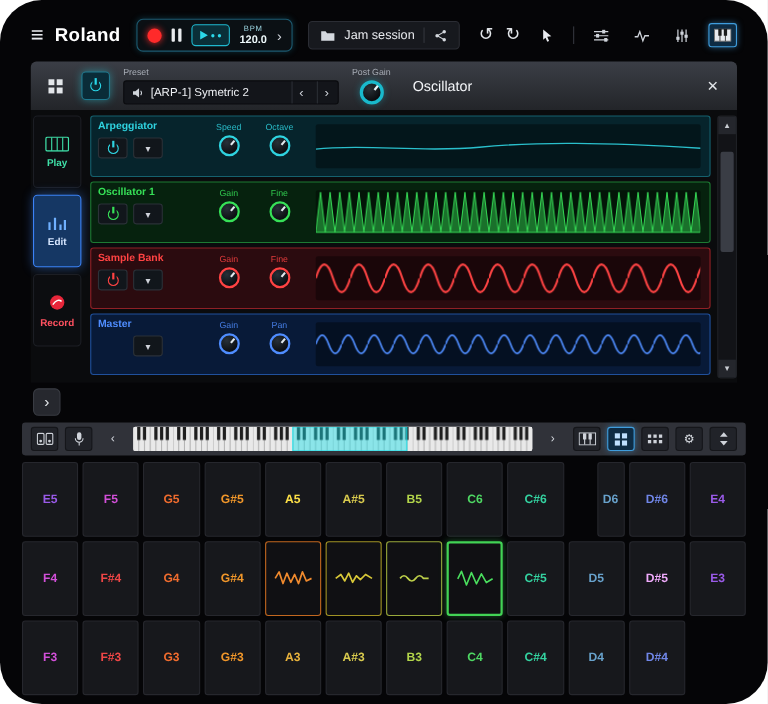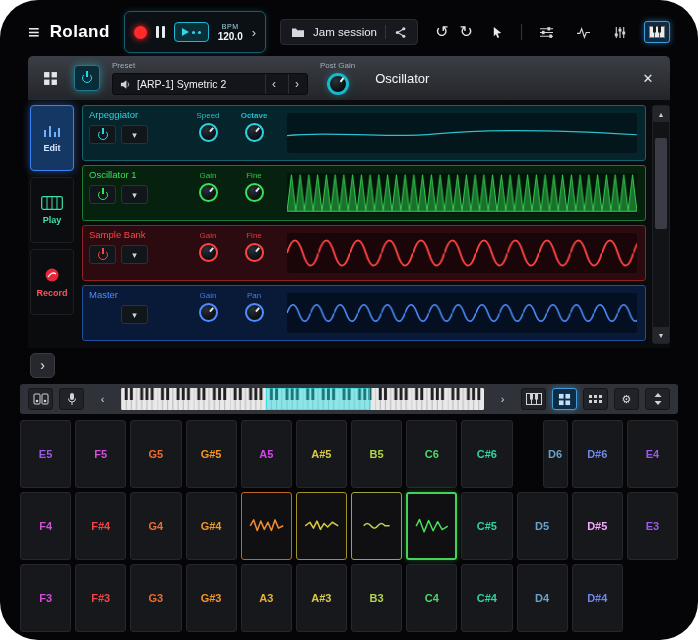--- a/index.html
+++ b/index.html
@@ -7,21 +7,21 @@
   button{background:none;border:none;cursor:pointer;font-family:inherit}
 
   .tablet{width:698px;height:640px;background:#050507;border-radius:38px;
           padding:14px 20px 6px;display:flex;flex-direction:column;overflow:hidden}
 
   
   .topbar{height:36px;display:flex;align-items:center;gap:10px;padding:0 8px}
   .menu-icon{color:#e8eaee;font-size:20px;line-height:1}
   .brand{color:#ffffff;font-weight:bold;font-size:17px;letter-spacing:.4px}
   .transport{display:flex;align-items:center;gap:9px;background:#0b1014;border:1px solid #1d5a70;
-             border-radius:6px;height:42px;padding:0 9px;margin-left:4px;box-shadow:0 0 6px rgba(30,160,190,.25)}
+             border-radius:6px;height:30px;padding:0 9px;margin-left:4px;box-shadow:0 0 6px rgba(30,160,190,.25)}
   .rec-dot{width:13px;height:13px;border-radius:50%;background:#ff2a2a;box-shadow:0 0 7px #ff2a2a;display:block}
   .pause{display:flex;gap:3px;align-items:center}
   .pause i{width:3px;height:12px;background:#e9ebee;border-radius:1px;display:block}
   .playmode{height:20px;border:1px solid #1fb9cf;background:#0a2f38;border-radius:4px;
             display:flex;align-items:center;gap:3px;padding:0 7px;color:#2bd9ea}
   .playmode .tri{width:0;height:0;border-left:7px solid currentColor;border-top:4.5px solid transparent;border-bottom:4.5px solid transparent}
   .playmode .d{width:3px;height:3px;border-radius:50%;background:currentColor}
   .bpm{display:flex;flex-direction:column;align-items:center;line-height:1}
   .bpm .l{font-size:7px;color:#9fd9e6;letter-spacing:.6px}
   .bpm .v{font-size:10px;color:#eefafc;font-weight:bold;margin-top:2px}
@@ -58,21 +58,21 @@
   
   .editor{height:248px;display:flex;margin:0 8px;background:#0a0b0d}
   .side{width:48px;display:flex;flex-direction:column;gap:6px;padding:5px 2px 0}
   .side-item{height:66px;border-radius:4px;display:flex;flex-direction:column;align-items:center;
              justify-content:center;gap:5px;background:#0c0d10;border:1px solid #1c1e24;width:100%}
   .side-item.active{background:#153764;border-color:#3b82f6;box-shadow:0 0 10px rgba(59,130,246,.45)}
   .side-label{font-size:9px;font-weight:bold}
   .strips{flex:1;padding:5px 6px 0;display:flex;flex-direction:column;gap:4px}
   .strip{height:56px;border:1px solid;border-radius:3px;display:flex;padding:3px 6px}
   .strip-left{width:96px;display:flex;flex-direction:column}
-  .strip-name{font-size:9.5px;font-weight:normal;text-align:left}
+  .strip-name{font-size:9.5px;font-weight:bold;text-align:left}
   .strip-btns{display:flex;gap:5px;margin-top:5px}
   .sbtn{width:27px;height:19px;background:#11161b;border:1px solid #2b3138;border-radius:3px;
         display:flex;align-items:center;justify-content:center;--btnbg:#11161b}
   .sbtn.dd{color:#cfd3da;font-size:9px}
   .sbtn.ghost{visibility:hidden}
   .pwr{position:relative;width:10px;height:10px;display:block}
   .pwr::before{content:"";position:absolute;inset:0;border:1.6px solid currentColor;border-radius:50%}
   .pwr::after{content:"";position:absolute;left:50%;top:-2px;width:2px;height:6px;transform:translateX(-50%);
               background:currentColor;box-shadow:0 0 0 2px var(--btnbg,#11161b)}
   .kgroup{width:46px;display:flex;flex-direction:column;align-items:center;padding-top:2px}
@@ -245,39 +245,39 @@
         </div>
     </div>
 
     <span class="pb-title">Oscillator</span>
     <button class="pb-close">✕</button>
   </div>
 
   <div class="editor">
 
     <div class="side">
+      <button class="side-item" style="color: rgb(63, 224, 168);">
+        <svg width="22" height="14" viewBox="0 0 22 14">
+            <rect x="0.7" y="0.7" width="20.6" height="12.6" rx="1.5" fill="none" stroke="currentColor" stroke-width="1.2"></rect>
+            <line x1="6" y1="1" x2="6" y2="13" stroke="currentColor"></line>
+            <line x1="11" y1="1" x2="11" y2="13" stroke="currentColor"></line>
+            <line x1="16" y1="1" x2="16" y2="13" stroke="currentColor"></line>
+          </svg>
+        <span class="side-label" style="color: rgb(63, 224, 168);">Play</span>
+      </button>
       <button class="side-item active" style="color: rgb(111, 176, 255);">
         <svg width="20" height="14" viewBox="0 0 20 14">
             <g stroke="currentColor" stroke-width="2">
               <line x1="3" y1="13" x2="3" y2="6"></line>
               <line x1="8" y1="13" x2="8" y2="2"></line>
               <line x1="13" y1="13" x2="13" y2="8"></line>
               <line x1="17" y1="13" x2="17" y2="4"></line>
             </g>
           </svg>
         <span class="side-label" style="color: rgb(214, 230, 255);">Edit</span>
-      </button>
-      <button class="side-item" style="color: rgb(63, 224, 168);">
-        <svg width="22" height="14" viewBox="0 0 22 14">
-            <rect x="0.7" y="0.7" width="20.6" height="12.6" rx="1.5" fill="none" stroke="currentColor" stroke-width="1.2"></rect>
-            <line x1="6" y1="1" x2="6" y2="13" stroke="currentColor"></line>
-            <line x1="11" y1="1" x2="11" y2="13" stroke="currentColor"></line>
-            <line x1="16" y1="1" x2="16" y2="13" stroke="currentColor"></line>
-          </svg>
-        <span class="side-label" style="color: rgb(63, 224, 168);">Play</span>
       </button>
       <button class="side-item" style="color: rgb(255, 59, 78);">
         <svg width="16" height="16" viewBox="0 0 16 16">
             <circle cx="8" cy="8" r="6.5" fill="#e8263a"></circle>
             <path d="M4 10q4-6 8-3" stroke="#ffffff" fill="none" stroke-width="1.3"></path>
           </svg>
         <span class="side-label" style="color: rgb(255, 81, 96);">Record</span>
       </button>
     </div>
 
@@ -295,21 +295,21 @@
               </button>
           </div>
         </div>
         <div class="kgroup">
           <span class="klabel" style="color: rgb(47, 211, 224);">Speed</span>
           <div class="knob" style="border-color: rgb(47, 211, 224);">
               <i class="pin"></i>
             </div>
         </div>
         <div class="kgroup">
-          <span class="klabel" style="color: rgb(47, 211, 224); font-weight: bold;">Octave</span>
+          <span class="klabel" style="color: rgb(47, 211, 224);">Octave</span>
           <div class="knob" style="border-color: rgb(47, 211, 224);">
               <i class="pin"></i>
             </div>
         </div>
         <div class="strip-wave">
           <svg viewBox="0 0 400 46" preserveAspectRatio="none" style="color: rgb(47, 211, 224);">
             <path d="M0 26 C 50 20, 110 30, 170 24 S 300 19, 400 25" stroke="currentColor" stroke-width="1.4" fill="none" opacity="0.9"></path>
           </svg>
         </div>
       </div>
@@ -514,21 +514,21 @@
       </button>
     <button class="pad" style="color: rgb(210, 79, 216);">
         <span class="pad-label">F5</span>
       </button>
     <button class="pad" style="color: rgb(240, 108, 46);">
         <span class="pad-label">G5</span>
       </button>
     <button class="pad" style="color: rgb(240, 150, 42);">
         <span class="pad-label">G#5</span>
       </button>
-    <button class="pad" style="color: #d946ef;">
+    <button class="pad" style="color: #fde047;">
         <span class="pad-label">A5</span>
       </button>
     <button class="pad" style="color: rgb(216, 202, 78);">
         <span class="pad-label">A#5</span>
       </button>
     <button class="pad" style="color: rgb(178, 212, 74);">
         <span class="pad-label">B5</span>
       </button>
     <button class="pad" style="color: rgb(78, 216, 99);">
         <span class="pad-label">C6</span>

